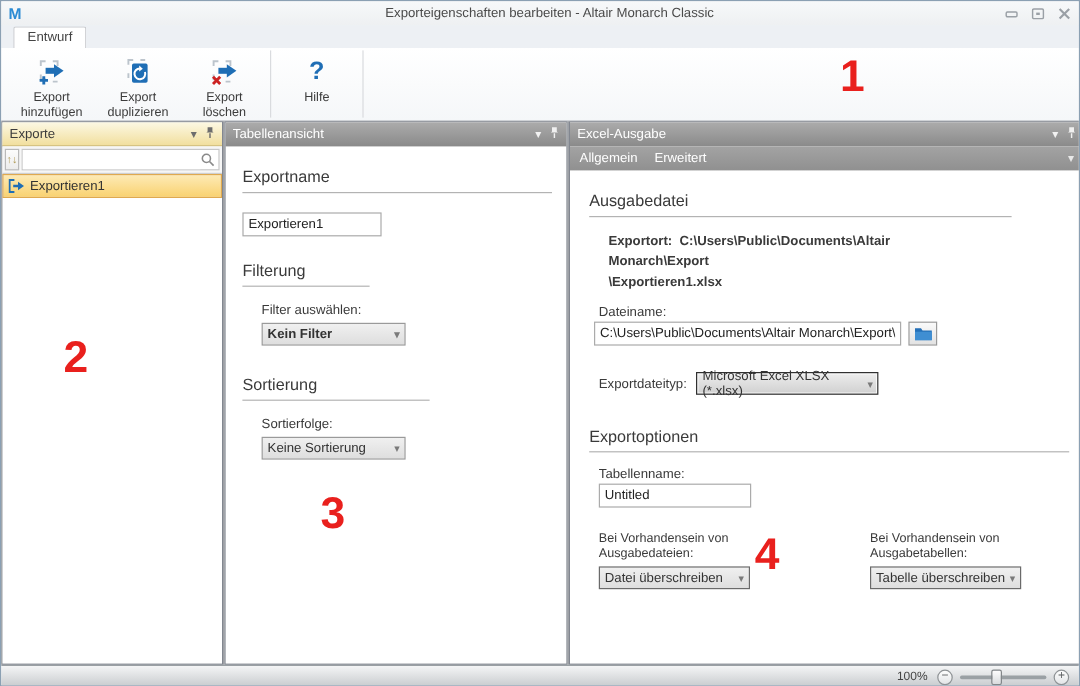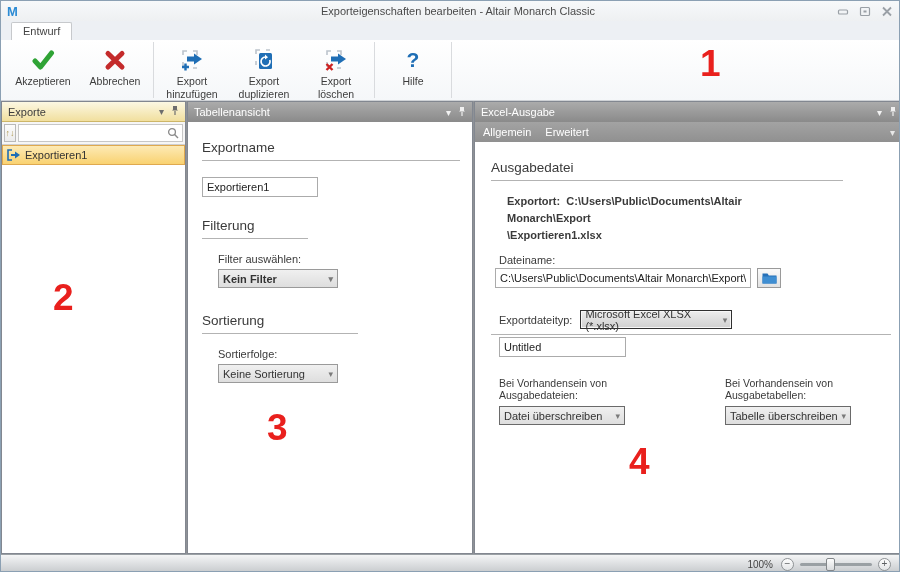--- a/index.html
+++ b/index.html
@@ -120,38 +120,20 @@
   </span>
 </div>
 
 <div class="tabstrip">
   <span class="tab">Entwurf</span>
 </div>
 <div class="ribbon">
   <div class="rgroup">
     <div class="rbtn">
       <span>
-          <svg width="24" height="24" viewBox="0 0 24 24">
-            <path d="M4 13l5.5 6L20.5 5" fill="none" stroke="#2fa335" stroke-width="5" stroke-linecap="round" stroke-linejoin="round"></path>
-          </svg>
-        </span>
-      <span class="lbl">Akzeptieren</span>
-    </div>
-    <div class="rbtn">
-      <span>
-          <svg width="24" height="24" viewBox="0 0 24 24">
-            <path d="M5 5.5L19 19M19 5.5L5 19" fill="none" stroke="#c42b2b" stroke-width="5" stroke-linecap="round"></path>
-          </svg>
-        </span>
-      <span class="lbl">Abbrechen</span>
-    </div>
-  </div>
-  <div class="rgroup">
-    <div class="rbtn">
-      <span>
           <svg width="26" height="24" viewBox="0 0 26 24">
         <path d="M4 7V3h4M14 3h4v4M4 14v4h4M18 20h-4" fill="none" stroke="#bcc4cc" stroke-width="1.6"></path>
         <rect x="8" y="8.5" width="8" height="5" fill="#1f6eb5"></rect>
             <path d="M15 5.5L23 11L15 16.5z" fill="#1f6eb5"></path>
         <path d="M6.5 15.5v7M3 19h7" stroke="#1f6eb5" stroke-width="2.4"></path>
           </svg>
         </span>
       <span class="lbl">Export
 hinzufügen</span>
     </div>
@@ -291,21 +273,23 @@
         </span>
       </div>
       <div class="row" style="margin-top:22px; margin-left:8px; gap:8px;">
         <span class="fieldlabel">Exportdateityp:</span>
         <div class="combo focused" style="width:152px;">
           <span>Microsoft Excel XLSX (*.xlsx)</span>
           <span class="sp"></span>
             <span class="caret">▾</span>
         </div>
       </div>
+      <div class="section-title" style="margin-top:27px;">Exportoptionen</div>
       <div class="hr w-optionen"></div>
+      <div class="fieldlabel" style="margin-top:12px; margin-left:8px;">Tabellenname:</div>
       <input class="txt" style="width: 127px; margin-left: 8px; margin-top: 2px;" value="Untitled">
       <div class="row" style="margin-top:20px; margin-left:8px; align-items:flex-start; gap:62px;">
         <div>
           <div class="fieldlabel" style="font-size:10.5px;">Bei Vorhandensein von Ausgabedateien:</div>
           <div class="combo" style="width:126px; margin-top:5px; border-color:#6a6a6a;">
             <span>Datei überschreiben</span>
             <span class="sp"></span>
               <span class="caret">▾</span>
           </div>
         </div>

